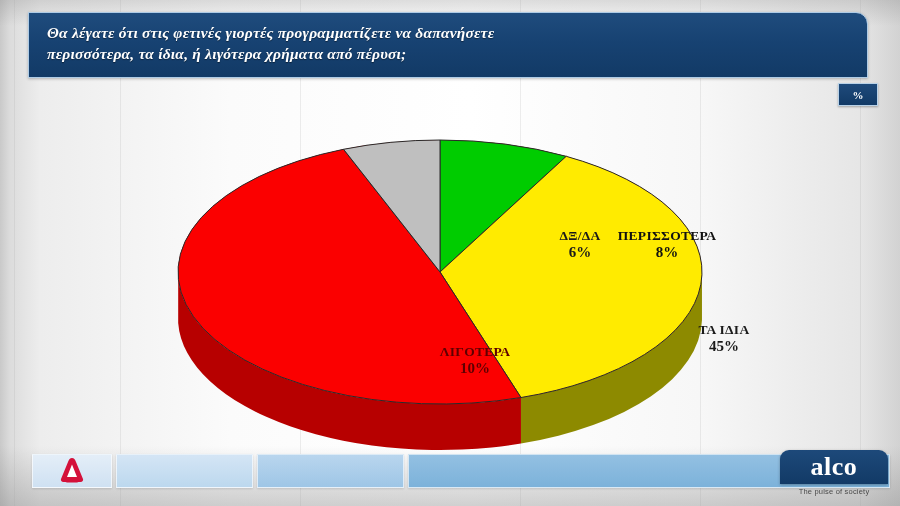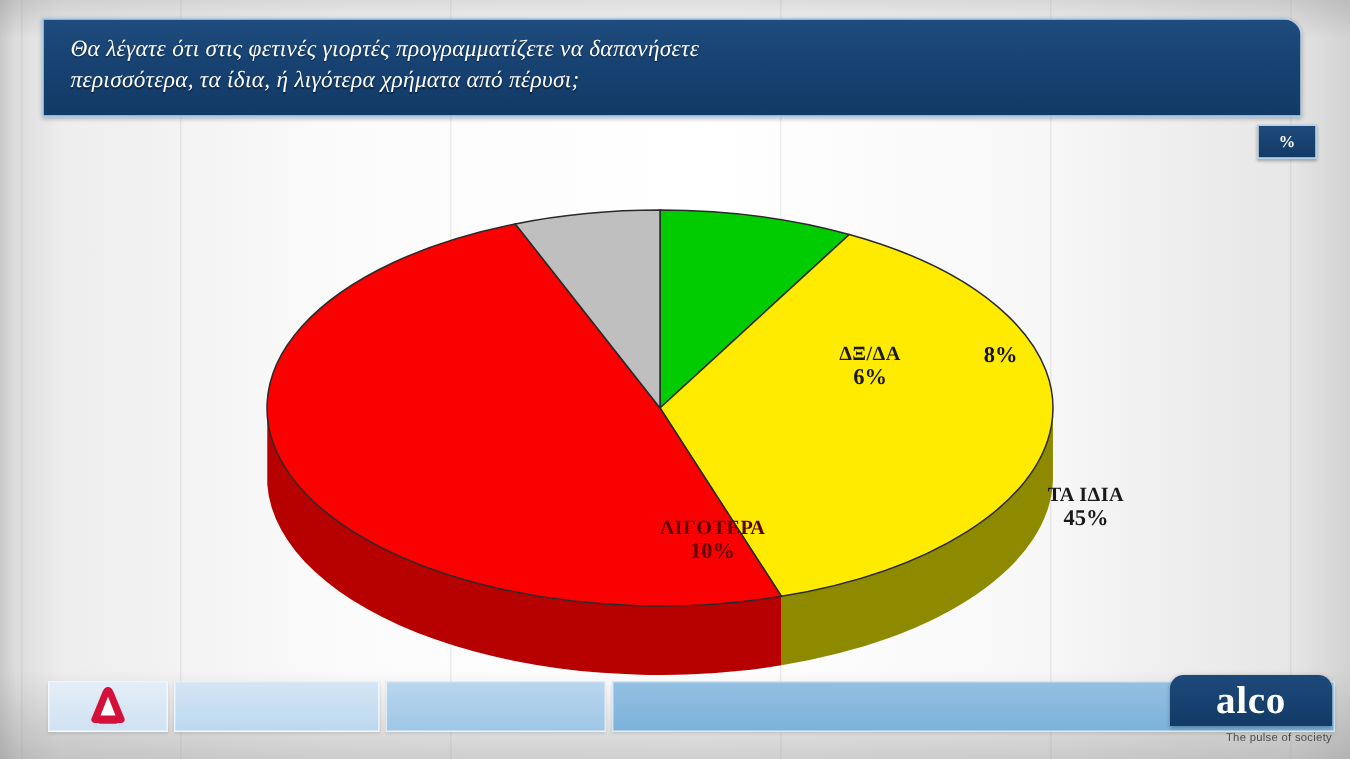--- a/index.html
+++ b/index.html
@@ -26,21 +26,21 @@
     background:linear-gradient(to bottom,#1f4c7d 0%,#174272 45%,#123a66 100%);
     border:1px solid #aecbe5;
     border-top-right-radius:12px;
     box-sizing:border-box;
     padding:9px 16px 0 18px;
     box-shadow:0 1px 3px rgba(0,0,0,.25);
   }
   #titlebar .ttxt{
     color:#ffffff;
     font-family:"Liberation Serif", serif;
-    font-weight:normal;font-style:italic;
+    font-weight:bold;font-style:italic;
     font-size:15.5px;line-height:21px;
     letter-spacing:.2px;
     text-shadow:0 1px 1px rgba(0,0,0,.45);
     margin:0;
   }
 
   
   #pctbadge{
     position:absolute;right:22px;top:83px;width:38px;height:21px;
     background:linear-gradient(to bottom,#1e4a7b,#123a66);
@@ -75,21 +75,21 @@
   #fbar{position:absolute;left:32px;bottom:18px;height:34px;right:0;display:flex;gap:4px;align-items:stretch;}
   .fseg{border:1px solid rgba(255,255,255,.65);box-shadow:0 1px 2px rgba(0,0,0,.12);}
   .fseg.s1{width:78px;background:linear-gradient(to bottom,#e4eef8,#cfe1f2);position:relative;}
   .fseg.s2{width:135px;background:linear-gradient(to bottom,#d4e5f5,#bcd8ee);}
   .fseg.s3{width:145px;background:linear-gradient(to bottom,#b9d6ee,#9ec6e6);}
   .fseg.s4{flex:1 1 auto;background:linear-gradient(to bottom,#93c0e2,#7cb2da);margin-right:10px;}
 
   #alogo{position:absolute;left:50%;top:50%;transform:translate(-50%,-50%);width:30px;height:30px;}
 
   
-  #alco{position:absolute;right:12px;bottom:6px;width:108px;height:50px;text-align:right;padding-left:20px;}
+  #alco{position:absolute;right:12px;bottom:6px;width:108px;height:50px;text-align:center;padding-left:20px;}
   #alcobox{
     width:108px;height:34px;
     background:linear-gradient(to bottom,#1d497a,#123a66);
     border-top-left-radius:9px;border-top-right-radius:9px;
     display:flex;align-items:center;justify-content:center;
     box-shadow:0 1px 3px rgba(0,0,0,.3);
   }
   #alcotxt{
     color:#ffffff;font-family:"Liberation Serif",serif;font-weight:bold;
     font-size:26px;letter-spacing:.5px;line-height:26px;
@@ -144,20 +144,21 @@
           <path d="M 280 172 L 183.5513671966142 49.26950386275085 A 262 132 0 0 1 279.99999999999994 40 Z" fill="#bfbfbf" stroke="#2a2a2a" stroke-width="1"></path>
         </g>
     </svg>
 
     <div class="slice-label" id="lbl-dk">
       <span class="nm">ΔΞ/ΔΑ</span>
       <span class="vl">6%</span>
     </div>
 
     <div class="slice-label" id="lbl-more">
+      <span class="nm">ΠΕΡΙΣΣΟΤΕΡΑ</span>
       <span class="vl">8%</span>
     </div>
 
     <div class="slice-label" id="lbl-same">
       <span class="nm">ΤΑ ΙΔΙΑ</span>
       <span class="vl">45%</span>
     </div>
 
     <div class="slice-label" id="lbl-less">
       <span class="nm">ΛΙΓΟΤΕΡΑ</span>

